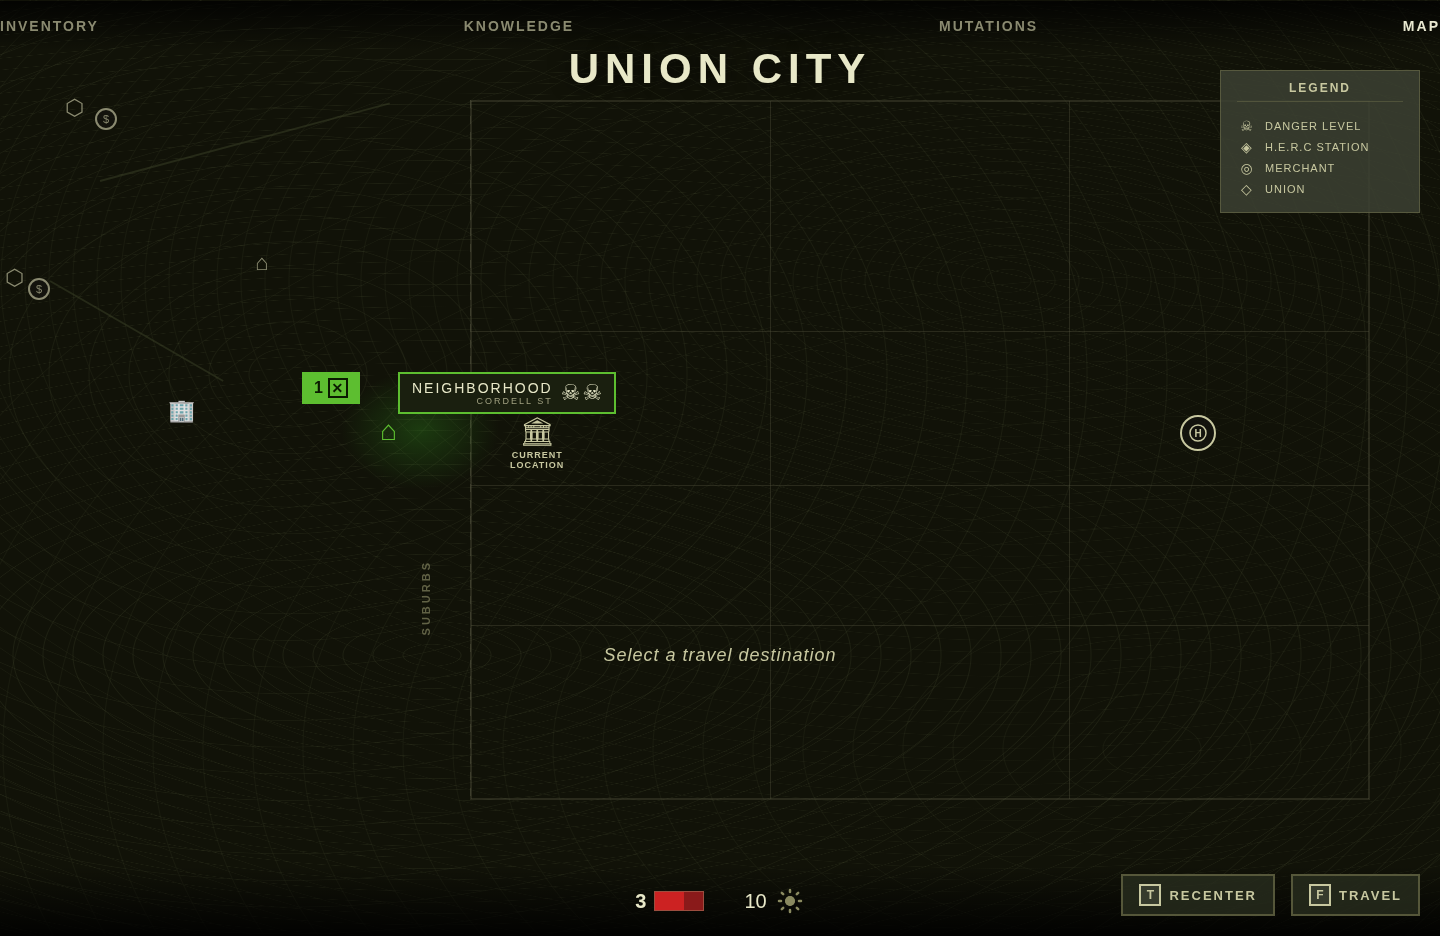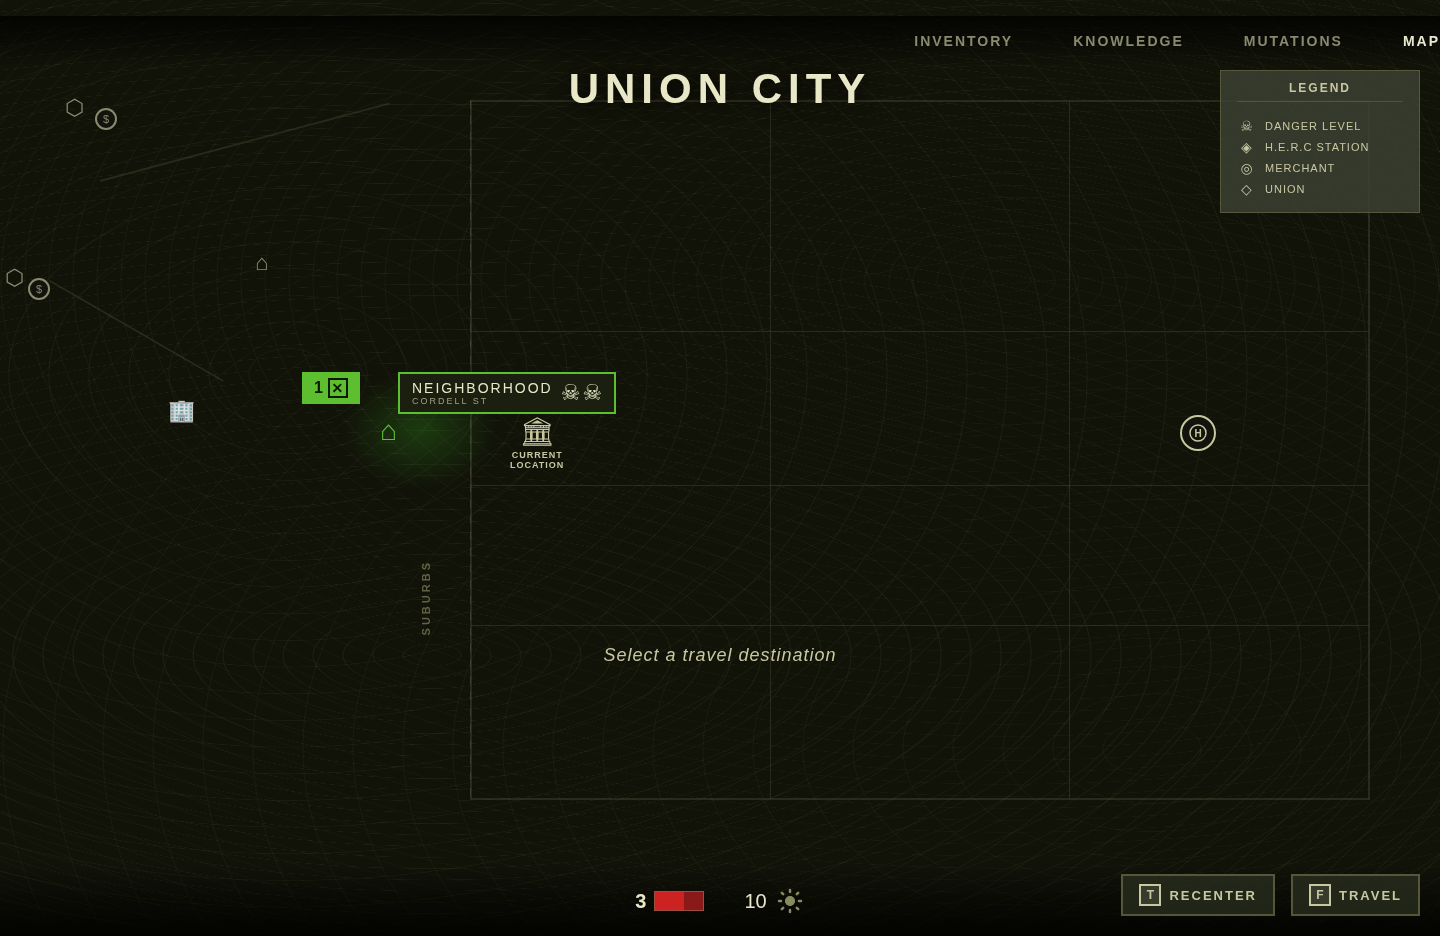--- a/index.html
+++ b/index.html
@@ -58,27 +58,27 @@
       left: 470px;
       top: 100px;
       width: 1px;
       height: 700px;
       background: repeating-linear-gradient(to bottom, rgba(80,80,60,0.5) 0px, rgba(80,80,60,0.5) 8px, transparent 8px, transparent 16px);
     }
 
     
     #top-nav {
       position: absolute;
-      top: 16px;
+      top: 1px;
       left: 0;
       right: 0;
       height: 50px;
       display: flex;
       align-items: center;
-      justify-content: flex-end;
+      justify-content: space-between;
       gap: 60px;
       background: linear-gradient(to bottom, rgba(0,0,0,0.8), transparent);
       z-index: 100;
     }
 
     .nav-item {
       font-size: 14px;
       letter-spacing: 2px;
       color: #8a8a70;
       cursor: pointer;
@@ -86,21 +86,21 @@
       text-transform: uppercase;
     }
 
     .nav-item.active {
       color: #e8e8d0;
     }
 
     
     #city-title {
       position: absolute;
-      top: 65px;
+      top: 45px;
       left: 50%;
       transform: translateX(-50%);
       font-size: 42px;
       font-weight: 900;
       letter-spacing: 6px;
       color: #e8e8c8;
       text-transform: uppercase;
       z-index: 100;
       text-shadow: 0 0 20px rgba(0,0,0,0.8);
     }
@@ -209,20 +209,21 @@
       letter-spacing: 2px;
       color: #e8e8c8;
       text-transform: uppercase;
     }
 
     .neighborhood-street {
       font-size: 9px;
       letter-spacing: 2px;
       color: #a0a080;
       text-transform: uppercase;
+      text-align: right;
     }
 
     .skull-icons {
       display: flex;
       gap: 2px;
     }
 
     .skull {
       font-size: 22px;
       color: #e8e8c8;

